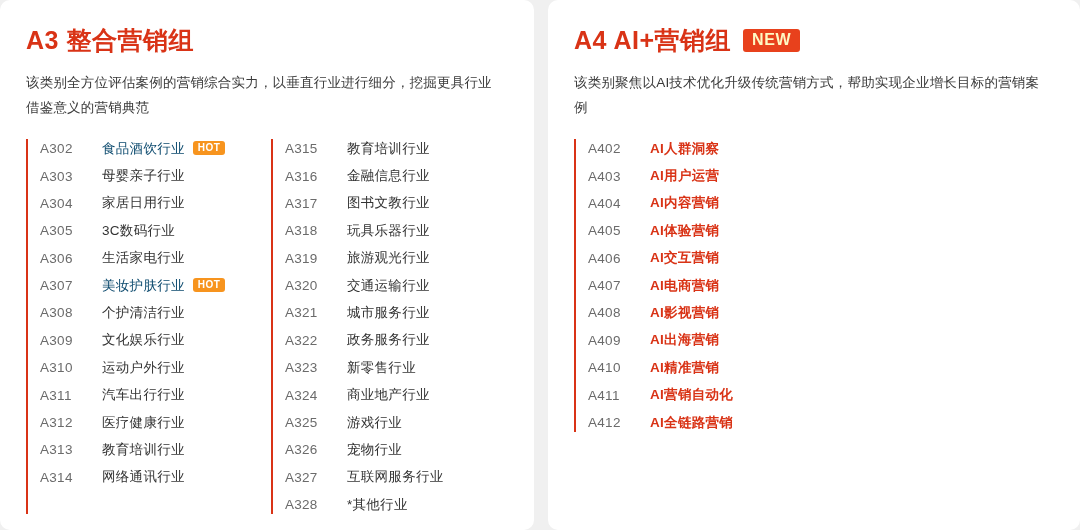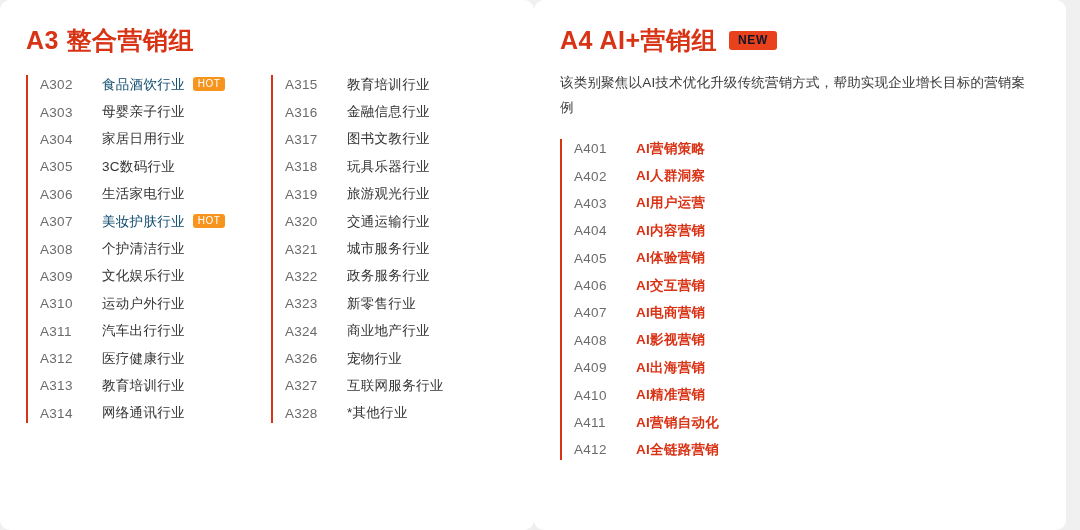--- a/index.html
+++ b/index.html
@@ -11,20 +11,21 @@
     height: 530px;
     background: #f0f0f0;
     font-family: "Liberation Sans", sans-serif;
     overflow: hidden;
   }
   .page {
     position: relative;
     width: 1080px;
     height: 530px;
     display: flex;
+    gap: 14px;
     padding: 0;
     box-sizing: border-box;
   }
   .panel {
     background: #ffffff;
     border-radius: 10px;
     box-sizing: border-box;
     padding: 18px 26px 10px 26px;
     position: relative;
   }
@@ -44,22 +45,22 @@
   }
   .panel-title {
     color: #d93316;
     font-size: 25px;
     font-weight: bold;
     letter-spacing: 0.5px;
     white-space: nowrap;
   }
   .badge-new {
     background: #e8411c;
-    color: #0f172a;
-    font-size: 12px;
+    color: #fef9c3;
+    font-size: 16px;
     font-weight: bold;
     letter-spacing: 0.6px;
     padding: 3px 9px 4px 9px;
     border-radius: 3px;
     line-height: 1;
   }
   .panel-desc {
     margin-top: 14px;
     color: #3a3a3a;
     font-size: 13.5px;
@@ -112,39 +113,40 @@
   }
   .name.ai {
     color: #d93316;
     font-weight: bold;
   }
   .tag-hot {
     display: inline-block;
     background: #f7941e;
     color: #ffffff;
     font-size: 10px;
-    font-weight: normal;
+    font-weight: bold;
     letter-spacing: 0.5px;
     padding: 2px 5px 2px 5px;
     border-radius: 3px;
     margin-left: 8px;
     line-height: 1;
     vertical-align: middle;
     transform: translateY(-1px);
   }
 </style>
 </head>
 <body>
 
 <div class="page">
 
   <div class="panel panel-a3">
     <div class="panel-title-row">
       <div class="panel-title">A3 整合营销组</div>
     </div>
+    <div class="panel-desc">该类别全方位评估案例的营销综合实力，以垂直行业进行细分，挖掘更具行业借鉴意义的营销典范</div>
     <div class="list-wrap">
       <div class="col a3-col1">
         <div class="row">
             <span class="code">A302</span>
             <span class="name hot">食品酒饮行业</span>
             <span class="tag-hot">HOT</span>
           </div>
         <div class="row">
             <span class="code">A303</span>
             <span class="name">母婴亲子行业</span>
@@ -228,20 +230,24 @@
             <span class="code">A322</span>
             <span class="name">政务服务行业</span>
           </div>
         <div class="row">
             <span class="code">A323</span>
             <span class="name">新零售行业</span>
           </div>
         <div class="row">
             <span class="code">A324</span>
             <span class="name">商业地产行业</span>
+          </div>
+        <div class="row">
+            <span class="code">A325</span>
+            <span class="name">游戏行业</span>
           </div>
         <div class="row">
             <span class="code">A326</span>
             <span class="name">宠物行业</span>
           </div>
         <div class="row">
             <span class="code">A327</span>
             <span class="name">互联网服务行业</span>
           </div>
         <div class="row">
@@ -254,24 +260,20 @@
 
   <div class="panel panel-a4">
     <div class="panel-title-row">
       <div class="panel-title">A4 AI+营销组</div>
       <div class="badge-new">NEW</div>
     </div>
     <div class="panel-desc">该类别聚焦以AI技术优化升级传统营销方式，帮助实现企业增长目标的营销案例</div>
     <div class="list-wrap">
       <div class="col a4-col1">
         <div class="row">
-            <span class="code">A401</span>
-            <span class="name ai">AI营销策略</span>
-          </div>
-        <div class="row">
             <span class="code">A402</span>
             <span class="name ai">AI人群洞察</span>
           </div>
         <div class="row">
             <span class="code">A403</span>
             <span class="name ai">AI用户运营</span>
           </div>
         <div class="row">
             <span class="code">A404</span>
             <span class="name ai">AI内容营销</span>

